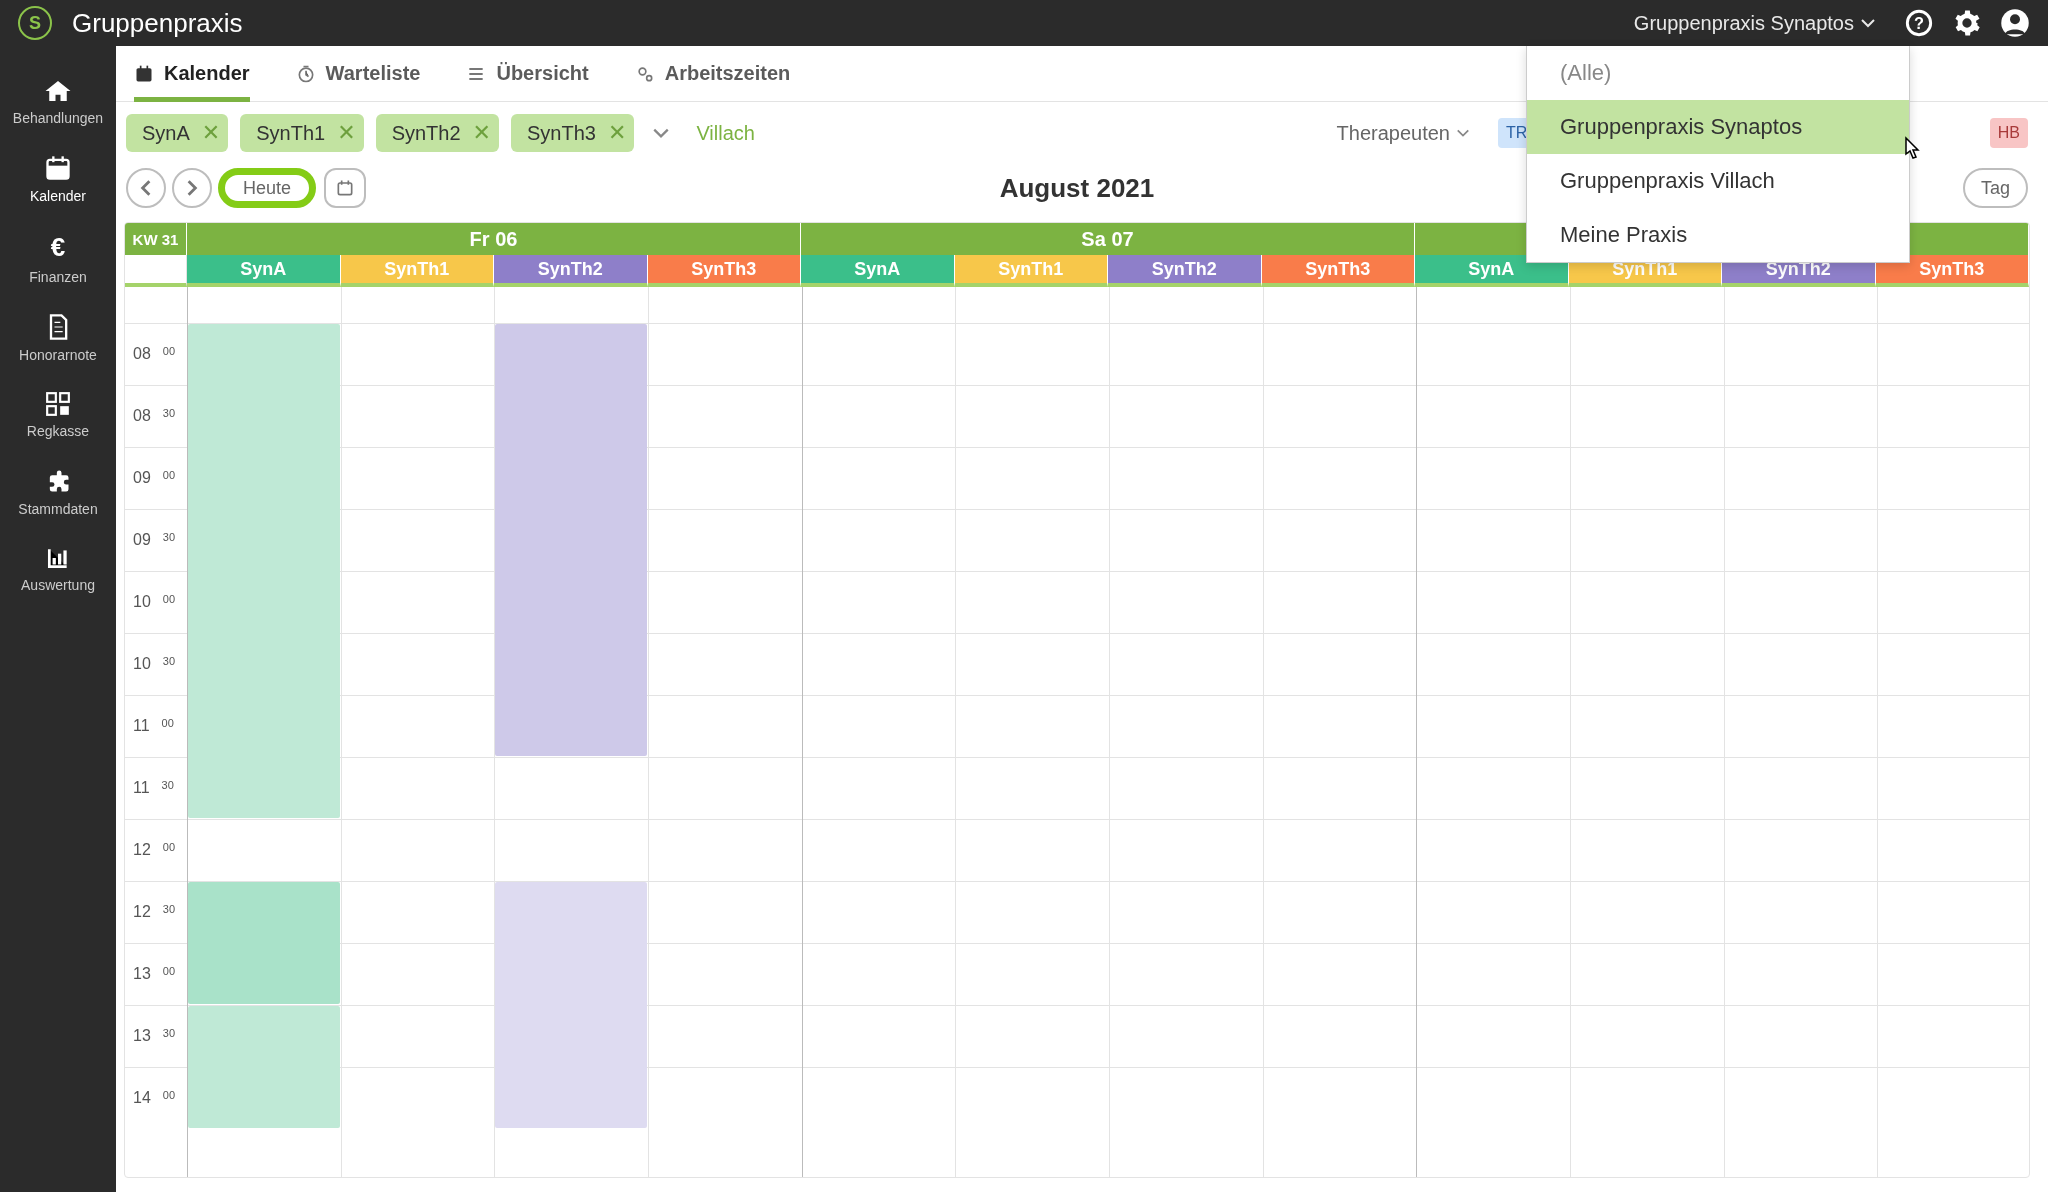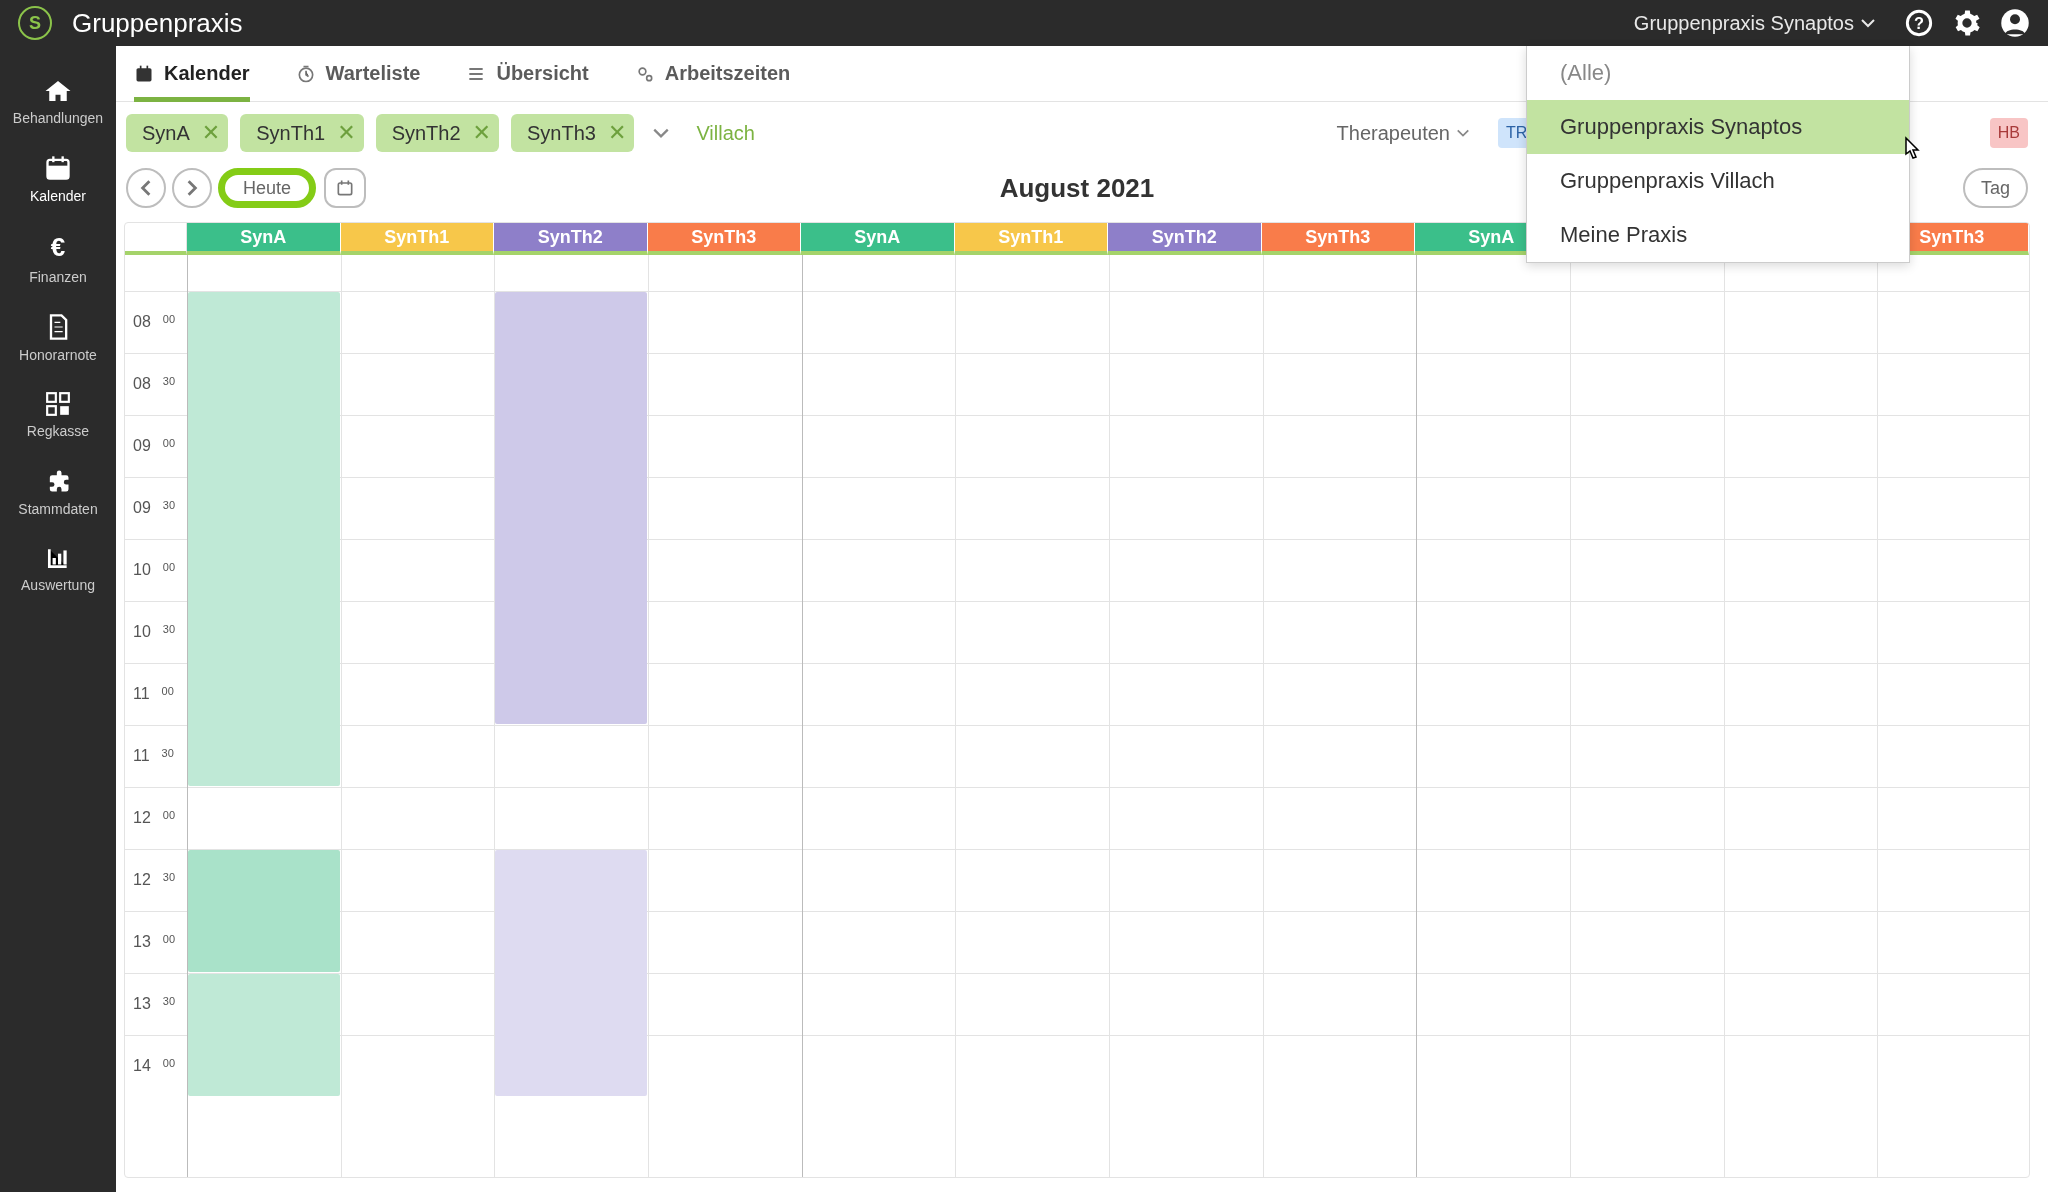--- a/index.html
+++ b/index.html
@@ -287,20 +287,26 @@
           <circle cx="17" cy="3" r="2" fill="#777"></circle>
         </svg>
     </div>
     <div style="width:268px"></div>
     <div class="view-pill">
         <span>Tag</span>
       </div>
   </div>
 
   <div class="cal">
+    <div class="dayhdr">
+      <div class="kwcell">KW 31</div>
+      <div class="daycell">Fr 06</div>
+      <div class="daycell">Sa 07</div>
+      <div class="daycell">So 08</div>
+    </div>
     <div class="reshdr">
       <div class="timecol-hdr"></div>
       <div class="rescell res-SynA">SynA</div>
       <div class="rescell res-SynTh1">SynTh1</div>
       <div class="rescell res-SynTh2">SynTh2</div>
       <div class="rescell res-SynTh3">SynTh3</div>
       <div class="rescell res-SynA">SynA</div>
       <div class="rescell res-SynTh1">SynTh1</div>
       <div class="rescell res-SynTh2">SynTh2</div>
       <div class="rescell res-SynTh3">SynTh3</div>

